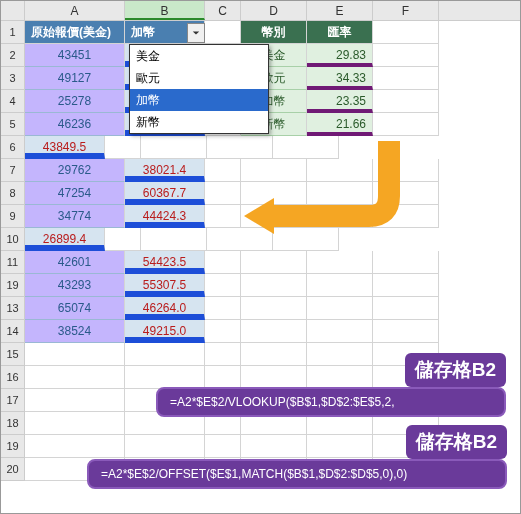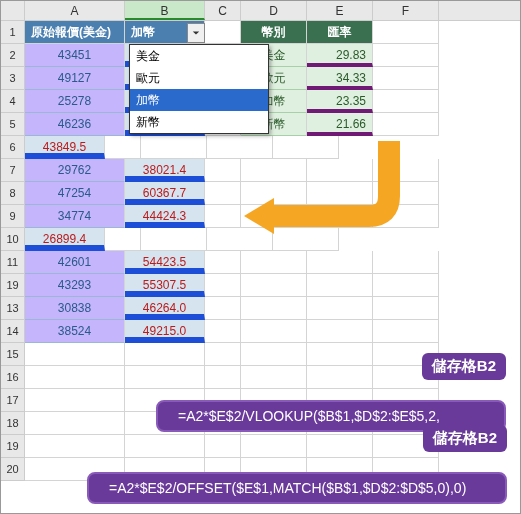--- a/index.html
+++ b/index.html
@@ -21,22 +21,22 @@
 .data-b { background: #d6e4f0; color: #b91c1c; text-align: center; border-bottom: 6px solid #1d4ed8; }
 .data-d { background: #e0f0e0; color: #2a5a2a; text-align: center; border-bottom: 1px solid #a8d0a8; }
 .data-e { background: #e0f0e0; color: #2a5a2a; text-align: right; border-bottom: 4px solid #701a75; }
 .dd-btn { position: absolute; left: 186px; top: 22px; width: 18px; height: 20px; background: #f0f0f0; border: 1px solid #888; display: flex; align-items: center; justify-content: center; }
 .dd-btn svg { width: 8px; height: 8px; }
 .dropdown { position: absolute; left: 128px; top: 43px; width: 140px; background: #fff; border: 1px solid #333; box-shadow: 2px 2px 4px rgba(0,0,0,0.3); z-index: 10; }
 .dd-item { padding: 2px 6px; font-size: 12px; line-height: 18px; }
 .dd-item.sel { background: #2a6acc; color: #fff; }
 .arrow { position: absolute; left: 238px; top: 135px; z-index: 5; }
 .formula-block { position: absolute; z-index: 8; }
-.fb-label { display: inline-block; background: #6a3a9a; color: #fff; padding: 4px 10px; border-radius: 6px; font-size: 15px; font-weight: bold; margin-bottom: 20px; float: right; }
-.fb-formula { clear: both; background: #6a3a9a; color: #fff; padding: 6px 20px; border-radius: 8px; font-size: 14px; white-space: nowrap; border: 2px solid #8a5aba; }
+.fb-label { display: inline-block; background: #6a3a9a; color: #fff; padding: 4px 10px; border-radius: 6px; font-size: 19px; font-weight: bold; margin-bottom: 0; float: right; }
+.fb-formula { clear: both; background: #6a3a9a; color: #fff; padding: 6px 12px; border-radius: 8px; font-size: 12px; white-space: nowrap; border: 2px solid #8a5aba; }
 </style>
 </head>
 <body>
 
 <div class="grid">
   <div class="col-headers">
     <div class="ch ch-row"></div>
     <div class="ch ch-a">A</div>
     <div class="ch ch-b sel">B</div>
     <div class="ch ch-c">C</div>
@@ -146,21 +146,21 @@
         <div class="rh">19</div>
         <div class="cell c-a data-a">43293</div>
         <div class="cell c-b data-b">55307.5</div>
         <div class="cell c-c"></div>
         <div class="cell c-d"></div>
         <div class="cell c-e"></div>
         <div class="cell c-f"></div>
       </div>
       <div class="row">
         <div class="rh">13</div>
-        <div class="cell c-a data-a">30838</div>
+        <div class="cell c-a data-a">65074</div>
         <div class="cell c-b data-b">46264.0</div>
         <div class="cell c-c"></div>
         <div class="cell c-d"></div>
         <div class="cell c-e"></div>
         <div class="cell c-f"></div>
       </div>
       <div class="row">
         <div class="rh">14</div>
         <div class="cell c-a data-a">38524</div>
         <div class="cell c-b data-b">49215.0</div>

